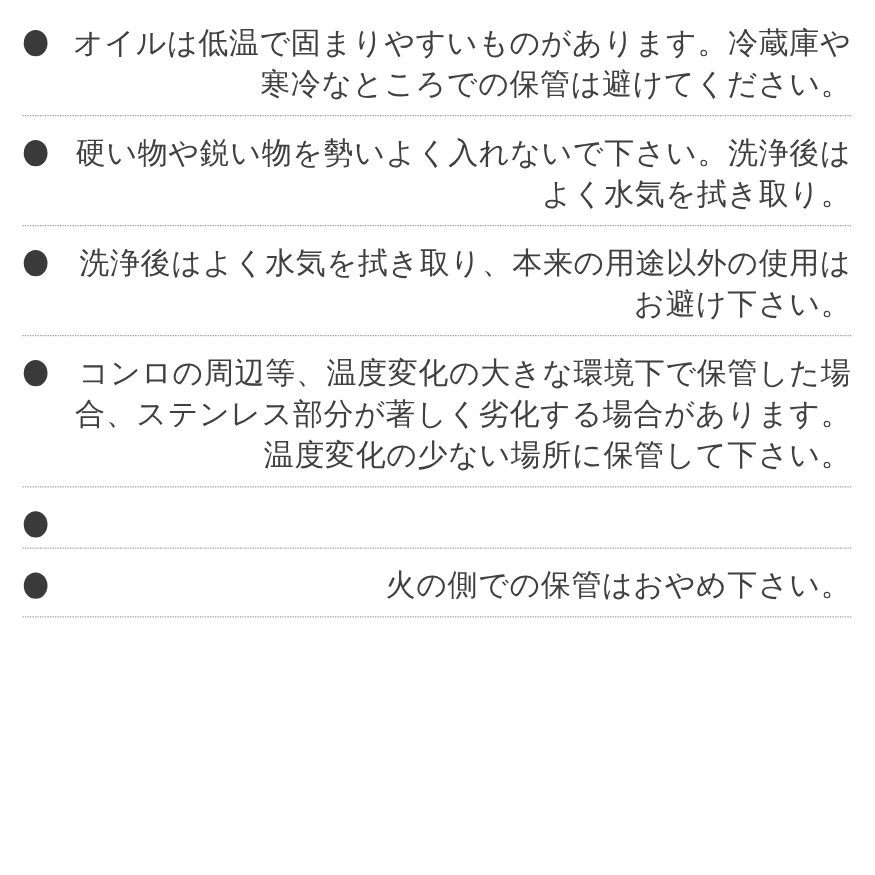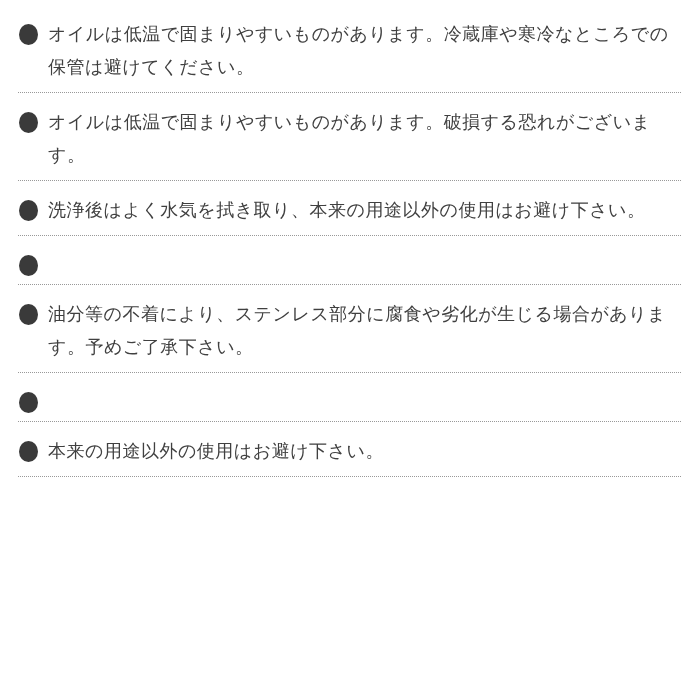--- a/index.html
+++ b/index.html
@@ -17,23 +17,24 @@
   .care-list {
     padding: 5px 19px 0 18px;
     box-sizing: border-box;
     width: 700px;
   }
   .care-item {
     display: flex;
     align-items: flex-start;
     padding: 13px 0 8px 0;
     border-bottom: 1px dotted #999999;
-    font-size: 18px;
+    font-size: 24px;
     line-height: 33px;
     letter-spacing: 0.5px;
+    text-align: right;
   }
   .bullet {
     flex: 0 0 auto;
     width: 19px;
     height: 21px;
     border-radius: 50%;
     background: #3a3a3a;
     margin: 6px 10px 0 1px;
   }
   .care-text {
@@ -48,40 +49,37 @@
 
 <div class="care-list">
 
   <div class="care-item">
     <span class="bullet"></span>
     <span class="care-text">オイルは低温で固まりやすいものがあります。冷蔵庫や寒冷なところでの保管は避けてください。</span>
   </div>
 
   <div class="care-item">
     <span class="bullet"></span>
-    <span class="care-text">オイルは低温で固まりやすいものがあります。破損する恐れがございます。</span>
+    <span class="care-text">硬い物や鋭い物を勢いよく入れないで下さい。洗浄後はよく水気を拭き取り。</span>
   </div>
 
   <div class="care-item">
     <span class="bullet"></span>
     <span class="care-text">洗浄後はよく水気を拭き取り、本来の用途以外の使用はお避け下さい。</span>
   </div>
 
 
   <div class="care-item">
     <span class="bullet"></span>
-  </div>
-
-  <div class="care-item">
-    <span class="bullet"></span>
-    <span class="care-text">油分等の不着により、ステンレス部分に腐食や劣化が生じる場合があります。予めご了承下さい。</span>
+    <span class="care-text">コンロの周辺等、温度変化の大きな環境下で保管した場合、ステンレス部分が著しく劣化する場合があります。温度変化の少ない場所に保管して下さい。</span>
   </div>
 
   <div class="care-item">
     <span class="bullet"></span>
   </div>
 
   <div class="care-item">
     <span class="bullet"></span>
-    <span class="care-text">本来の用途以外の使用はお避け下さい。</span>
+    <span class="care-text">火の側での保管はおやめ下さい。</span>
   </div>
+
 
 </div>
 
 </body></html>

